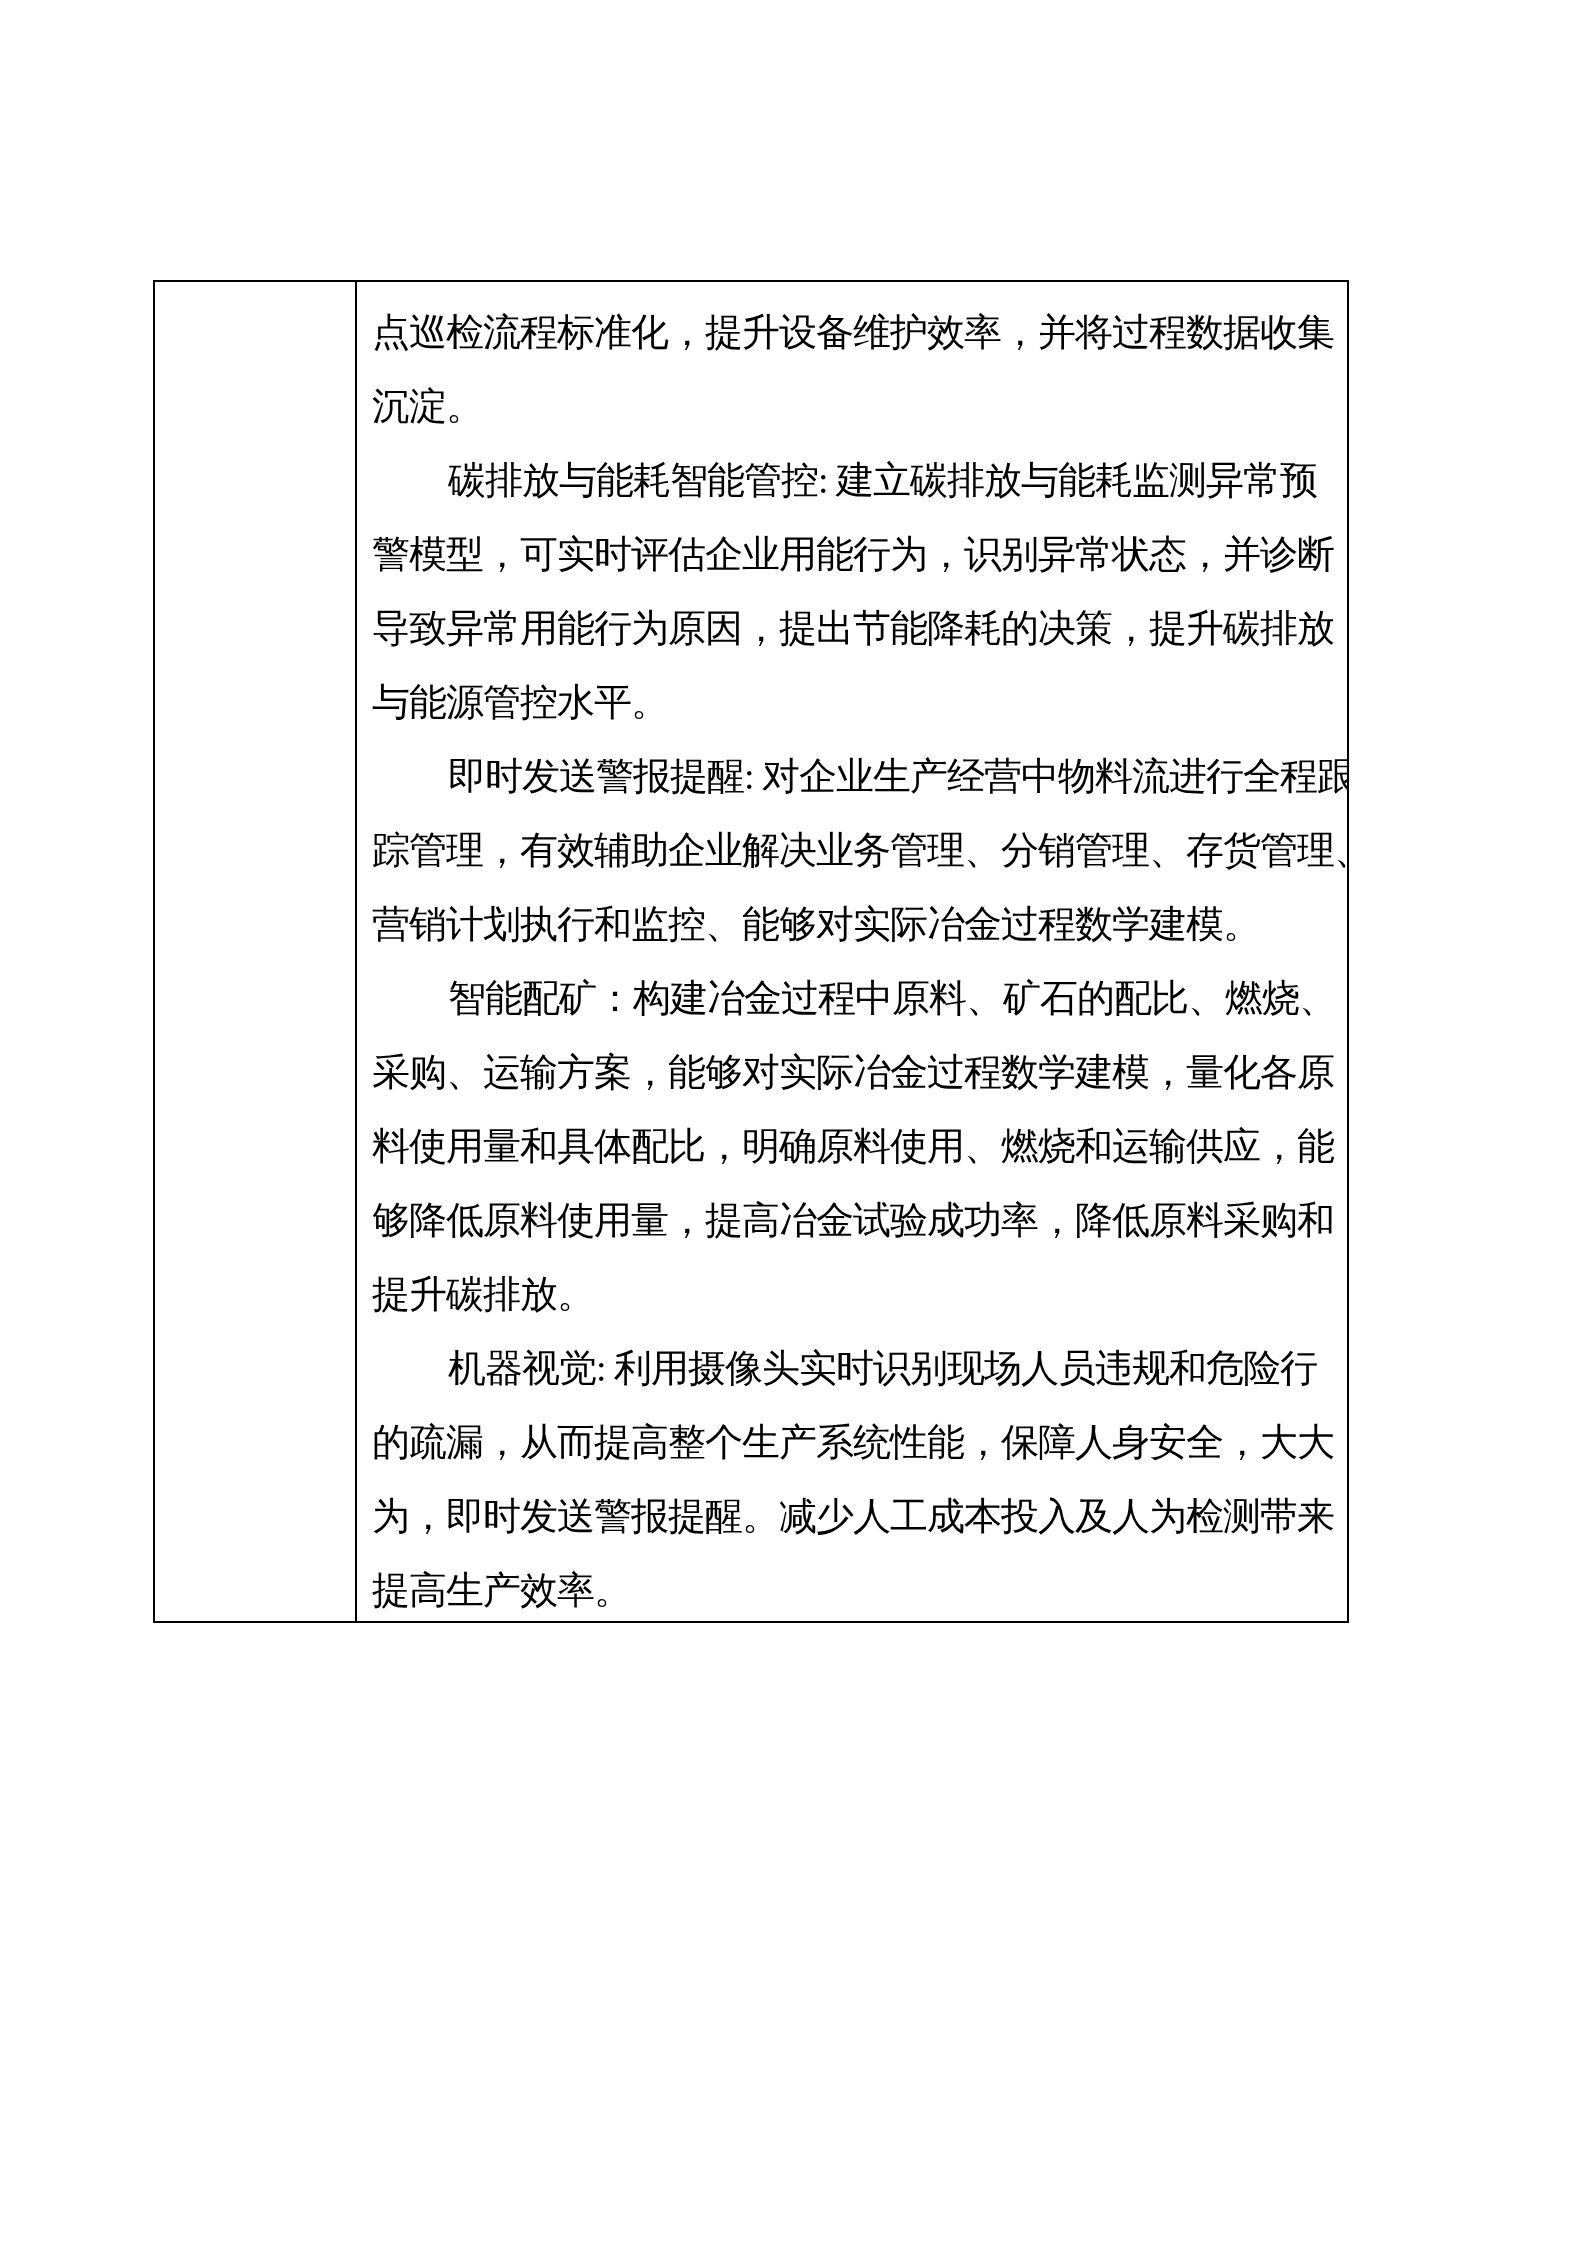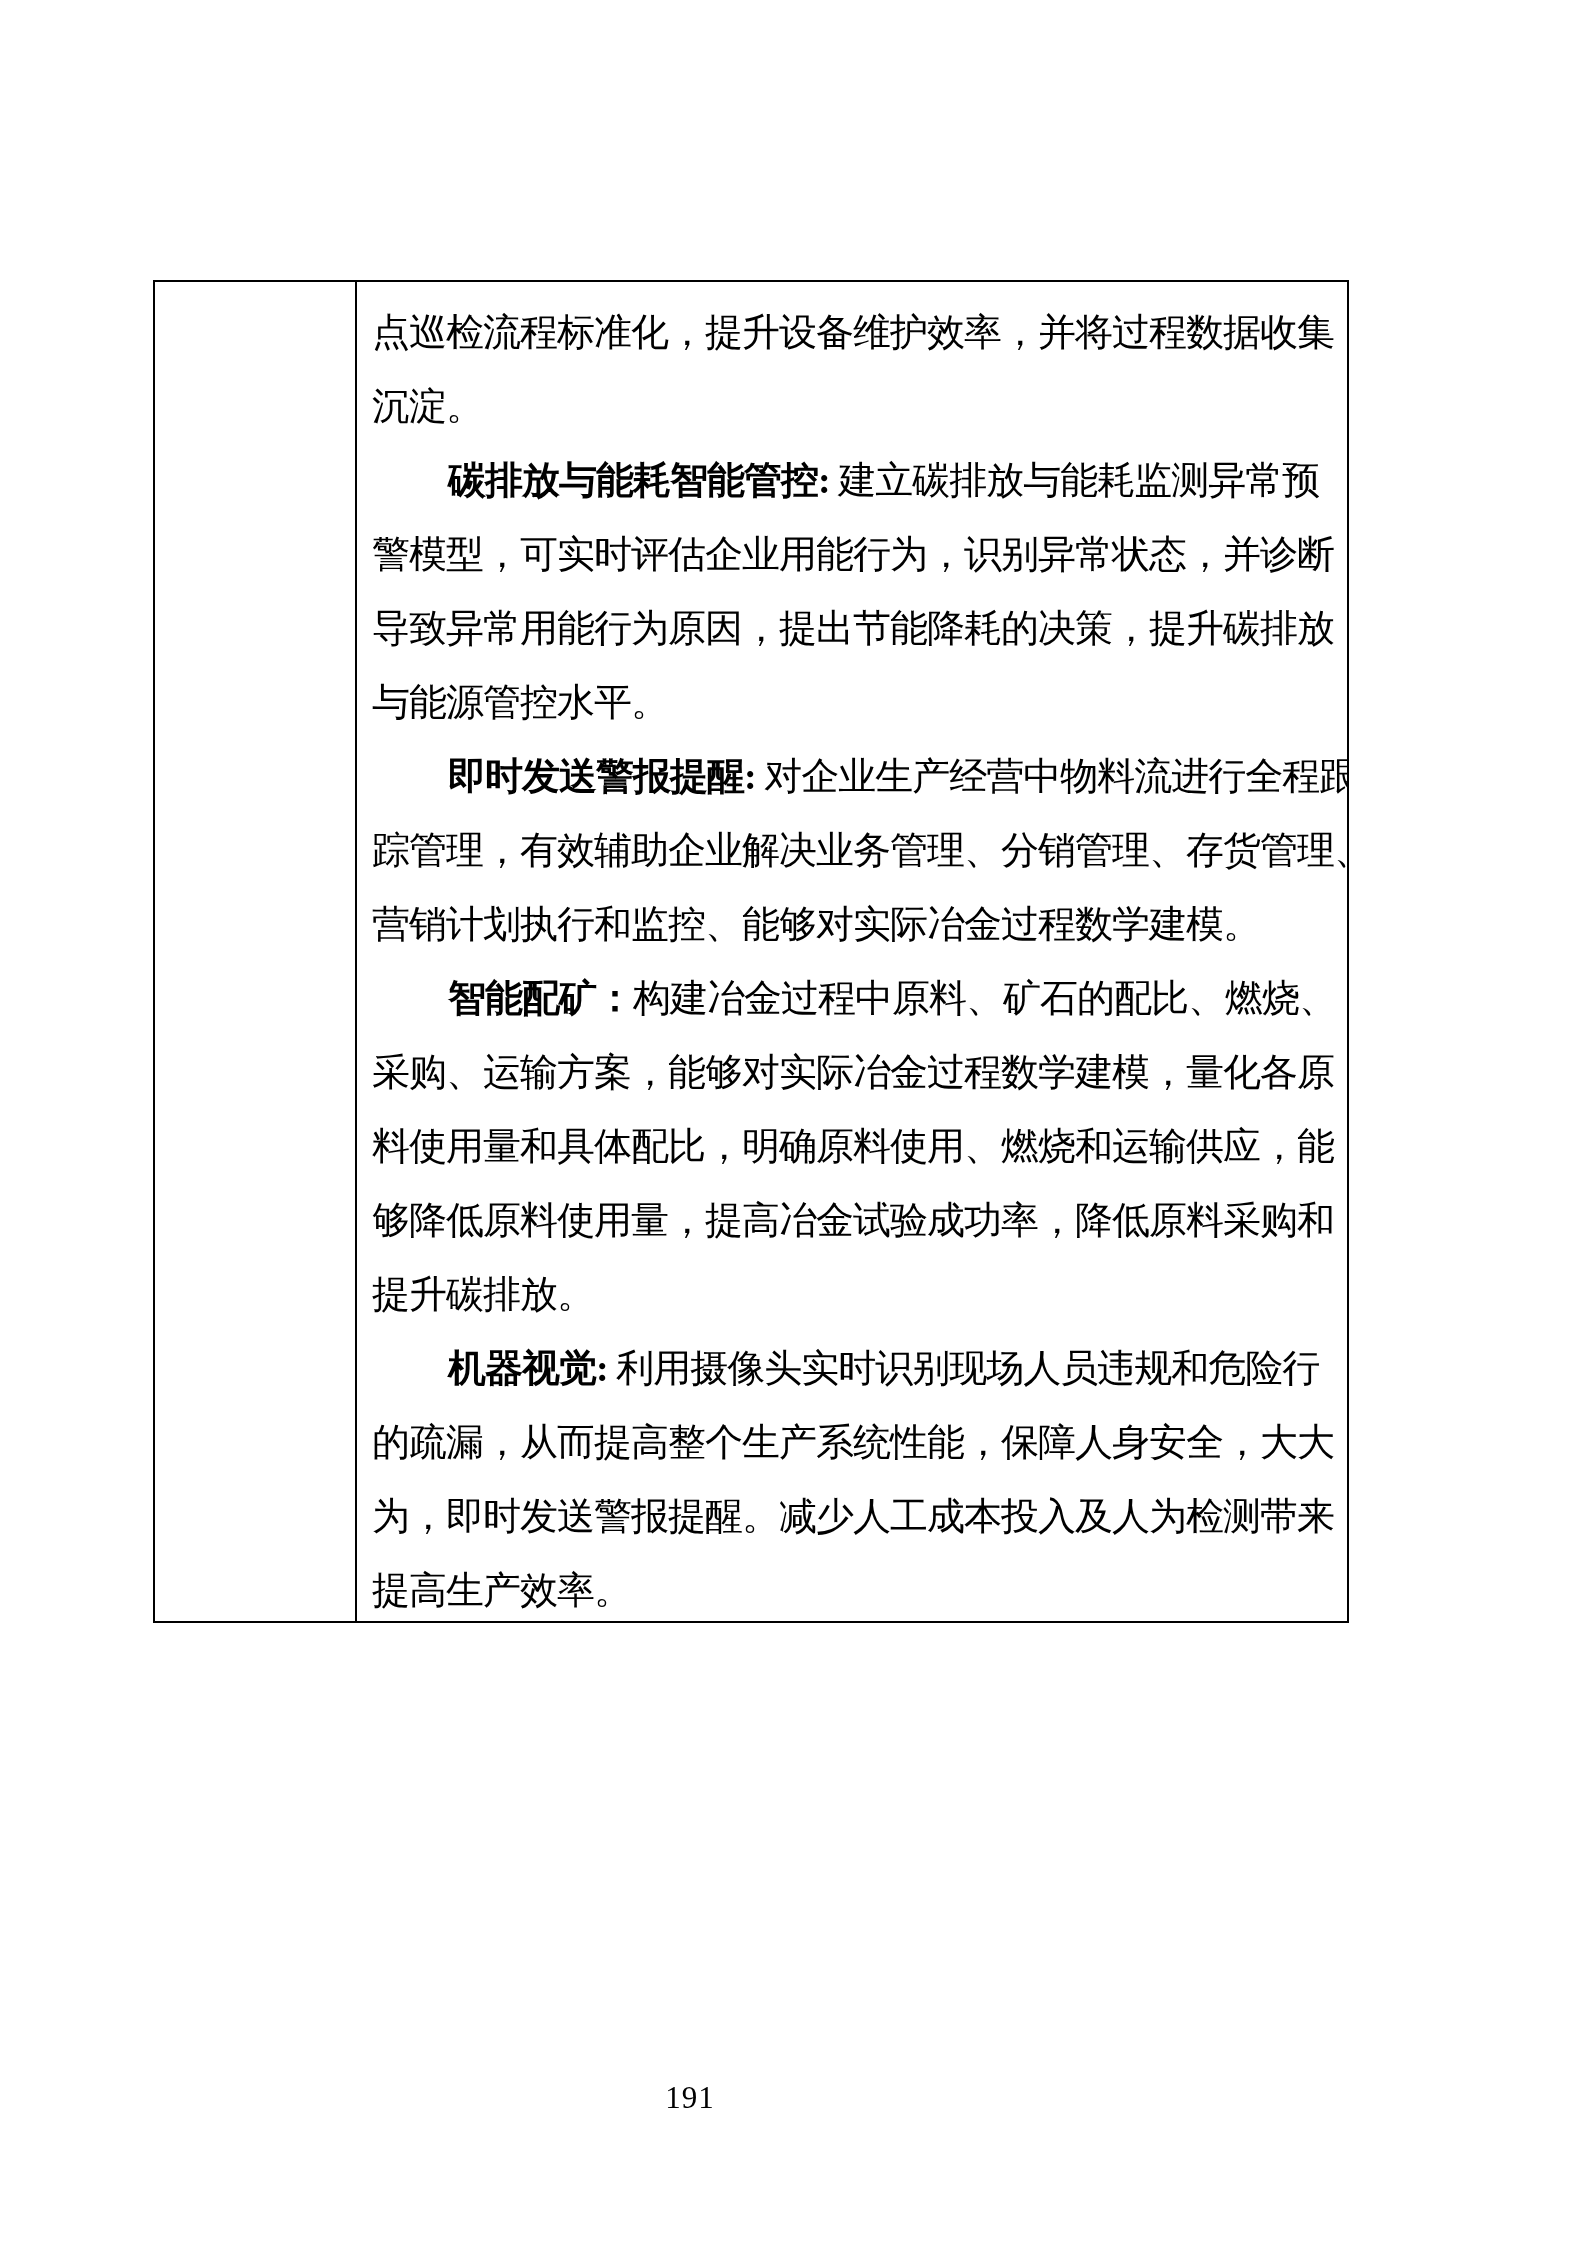--- a/index.html
+++ b/index.html
@@ -43,21 +43,21 @@
     font-size: 38px;
     line-height: 74px;
     letter-spacing: -1px;
     white-space: nowrap;
     color: #000000;
   }
   .text-line.indent {
     text-indent: 76px;
   }
   .run.bold {
-    font-weight: 700;
+    font-weight: 400;
   }
   .page-number {
     position: absolute;
     left: 0;
     top: 2080px;
     width: 100%;
     text-align: center;
     font-size: 31px;
     letter-spacing: 1px;
     color: #000000;
@@ -85,15 +85,14 @@
         <div class="text-line"><span class="run">料使用量和具体配比，明确原料使用、燃烧和运输供应，能</span></div>
         <div class="text-line"><span class="run">够降低原料使用量，提高冶金试验成功率，降低原料采购和</span></div>
         <div class="text-line"><span class="run">提升碳排放。</span></div>
         <div class="text-line indent"><span class="run bold">机器视觉:</span><span class="run"> 利用摄像头实时识别现场人员违规和危险行</span></div>
         <div class="text-line"><span class="run">的疏漏，从而提高整个生产系统性能，保障人身安全，大大</span></div>
         <div class="text-line"><span class="run">为，即时发送警报提醒。减少人工成本投入及人为检测带来</span></div>
         <div class="text-line"><span class="run">提高生产效率。</span></div>
       </div>
   </div>
 
-  <div class="page-number">191</div>
 
 </div>
 
 </body></html>

